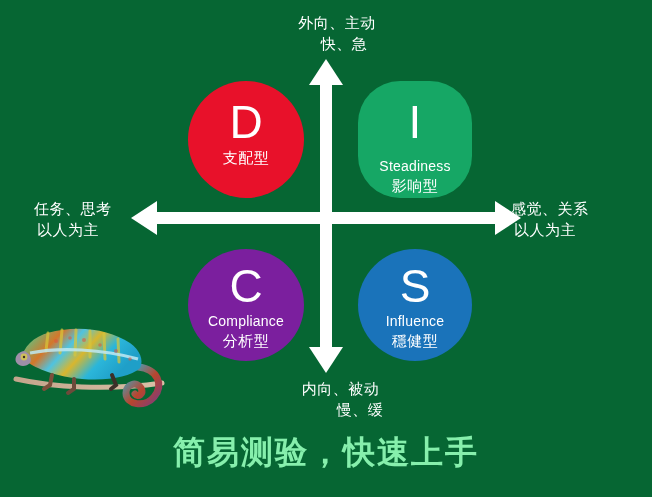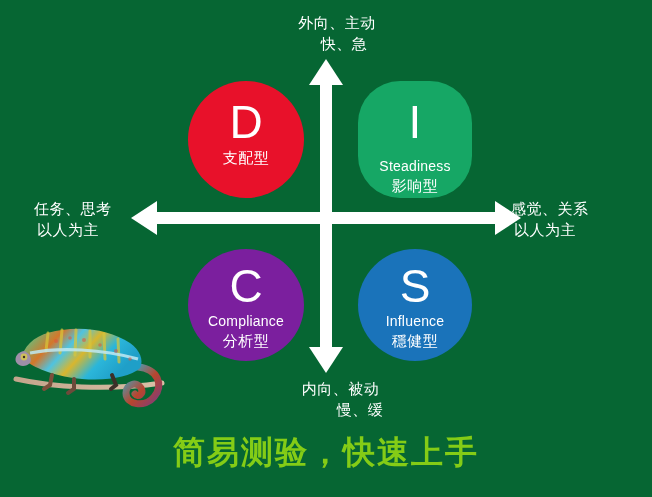--- a/index.html
+++ b/index.html
@@ -301,15 +301,15 @@
     <g fill="#e0543a" opacity="0.55">
       <circle cx="44" cy="36" r="2"></circle>
         <circle cx="58" cy="33" r="1.8"></circle>
       <circle cx="72" cy="35" r="2"></circle>
         <circle cx="88" cy="40" r="1.8"></circle>
       <circle cx="104" cy="46" r="2"></circle>
         <circle cx="118" cy="54" r="1.8"></circle>
     </g>
   </svg>
 
-  <div id="headline" style="color: #84cc16;">简易测验，快速上手</div>
+  <div id="headline" style="color: #86efac;">简易测验，快速上手</div>
 
 </div>
 
 </body></html>

